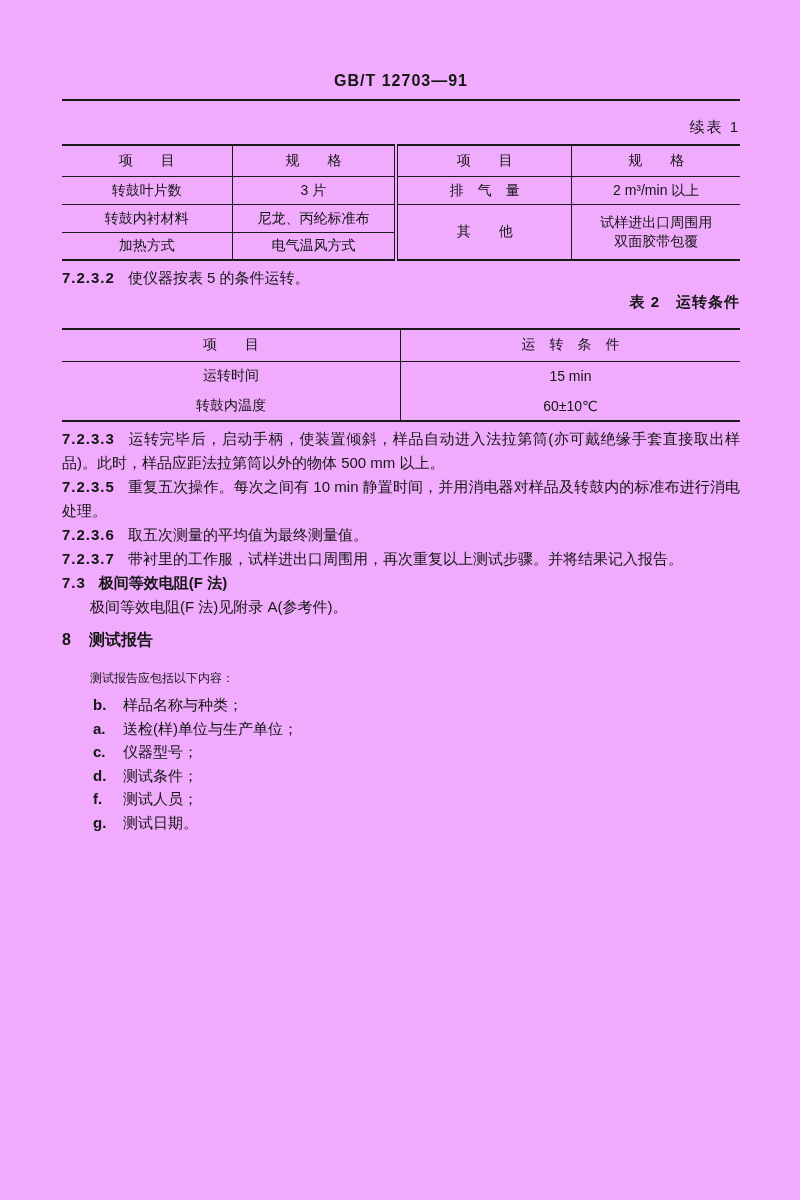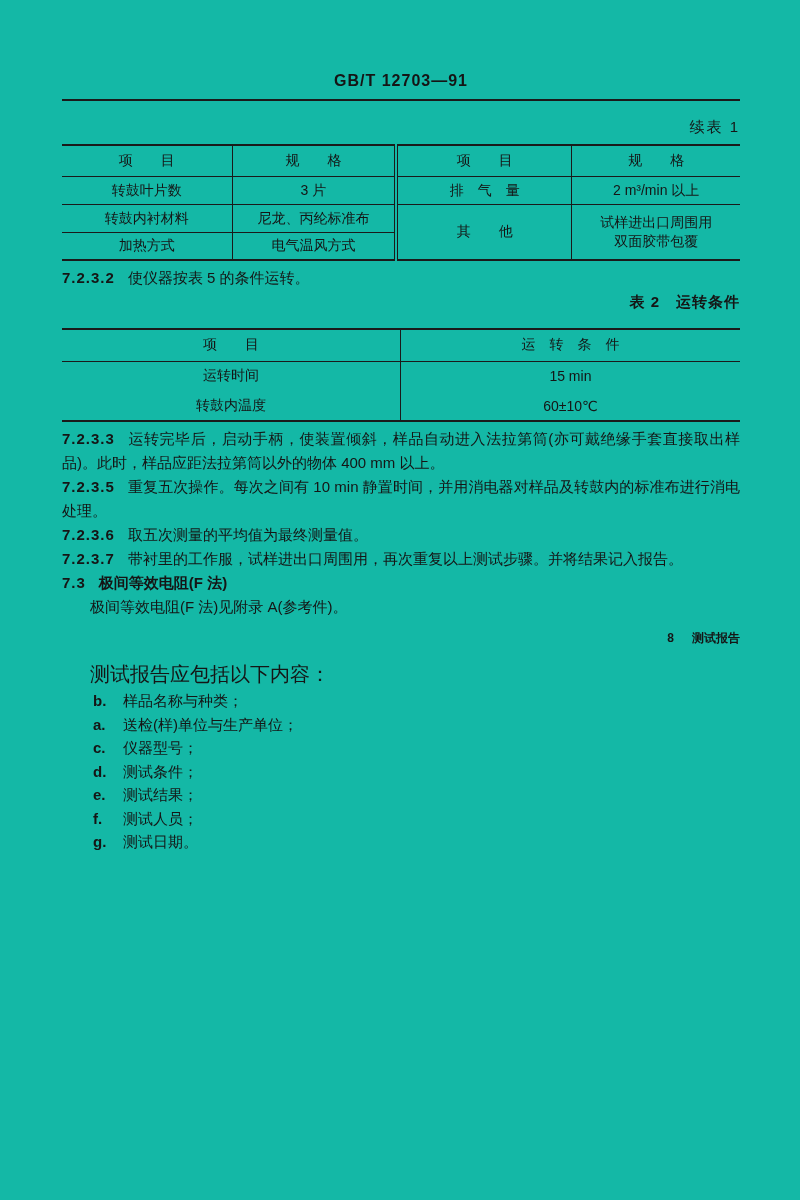--- a/index.html
+++ b/index.html
@@ -2,21 +2,21 @@
 <html><head>
 <meta charset="utf-8">
 <style>
   * { box-sizing: border-box; margin: 0; padding: 0; }
   html, body { background: #e8e8e8; }
   body { font-family: "Liberation Sans", "DejaVu Sans", sans-serif; }
   .page {
     position: relative;
     width: 800px; height: 1200px;
     margin: 0 auto;
-    background: #14b8a6;
+    background: #f0abfc;
     color: #151515;
     padding: 0 60px 0 62px;
     overflow: hidden;
   }
   .doc-num {
     margin-top: 72px;
     text-align: center;
     font-size: 16px;
     font-weight: bold;
     letter-spacing: 1px;
@@ -45,23 +45,23 @@
   }
   .t2 td { height: 30px; font-size: 14px; text-align: center; vertical-align: middle; }
   .t2 .v1 { border-right: 1px solid #1a1a1a; }
 
   .body { margin-top: 5px; font-size: 15px; line-height: 24px; }
   p.para { text-align: justify; }
   .num { font-weight: bold; letter-spacing: 1px; margin-right: 13px; white-space: nowrap; }
   .bold { font-weight: bold; }
   .indent { padding-left: 28px; text-align: left; }
 
-  .sec8 { margin-top: 11px; font-size: 12px; font-weight: bold; text-align: right; }
+  .sec8 { margin-top: 11px; font-size: 16px; font-weight: bold; }
   .sec8 .num8 { margin-right: 18px; font-weight: bold; }
-  .intro { margin-top: 15px; padding-left: 28px; font-size: 20px; line-height: 24px; }
+  .intro { margin-top: 15px; padding-left: 28px; font-size: 12px; line-height: 24px; }
 
   .list { margin-top: 3px; }
   .li { padding-left: 31px; font-size: 15px; line-height: 23.5px; }
   .letter { display: inline-block; width: 30px; font-weight: bold; }
 </style>
 </head>
 <body>
 
 <div class="page">
 
@@ -131,35 +131,34 @@
         <td>15 min</td>
       </tr>
       <tr>
         <td class="v1">转鼓内温度</td>
         <td>60±10℃</td>
       </tr>
     </tbody>
   </table>
 
   <div class="body">
-    <p class="para"><span class="num">7.2.3.3</span><span>运转完毕后，启动手柄，使装置倾斜，样品自动进入法拉第筒(亦可戴绝缘手套直接取出样品)。此时，样品应距法拉第筒以外的物体 400 mm 以上。</span></p>
+    <p class="para"><span class="num">7.2.3.3</span><span>运转完毕后，启动手柄，使装置倾斜，样品自动进入法拉第筒(亦可戴绝缘手套直接取出样品)。此时，样品应距法拉第筒以外的物体 500 mm 以上。</span></p>
     <p class="para"><span class="num">7.2.3.5</span><span>重复五次操作。每次之间有 10 min 静置时间，并用消电器对样品及转鼓内的标准布进行消电处理。</span></p>
     <p class="para"><span class="num">7.2.3.6</span><span>取五次测量的平均值为最终测量值。</span></p>
     <p class="para"><span class="num">7.2.3.7</span><span>带衬里的工作服，试样进出口周围用，再次重复以上测试步骤。并将结果记入报告。</span></p>
     <p class="para"><span class="num">7.3</span><span class="bold">极间等效电阻(F 法)</span></p>
     <p class="indent">极间等效电阻(F 法)见附录 A(参考件)。</p>
   </div>
 
   <div class="sec8"><span class="num8">8</span><span>测试报告</span></div>
 
   <div class="intro">测试报告应包括以下内容：</div>
 
   <div class="list">
     <div class="li"><span class="letter">b.</span><span>样品名称与种类；</span></div>
     <div class="li"><span class="letter">a.</span><span>送检(样)单位与生产单位；</span></div>
     <div class="li"><span class="letter">c.</span><span>仪器型号；</span></div>
     <div class="li"><span class="letter">d.</span><span>测试条件；</span></div>
-    <div class="li"><span class="letter">e.</span><span>测试结果；</span></div>
     <div class="li"><span class="letter">f.</span><span>测试人员；</span></div>
     <div class="li"><span class="letter">g.</span><span>测试日期。</span></div>
   </div>
 
 </div>
 
 </body></html>

